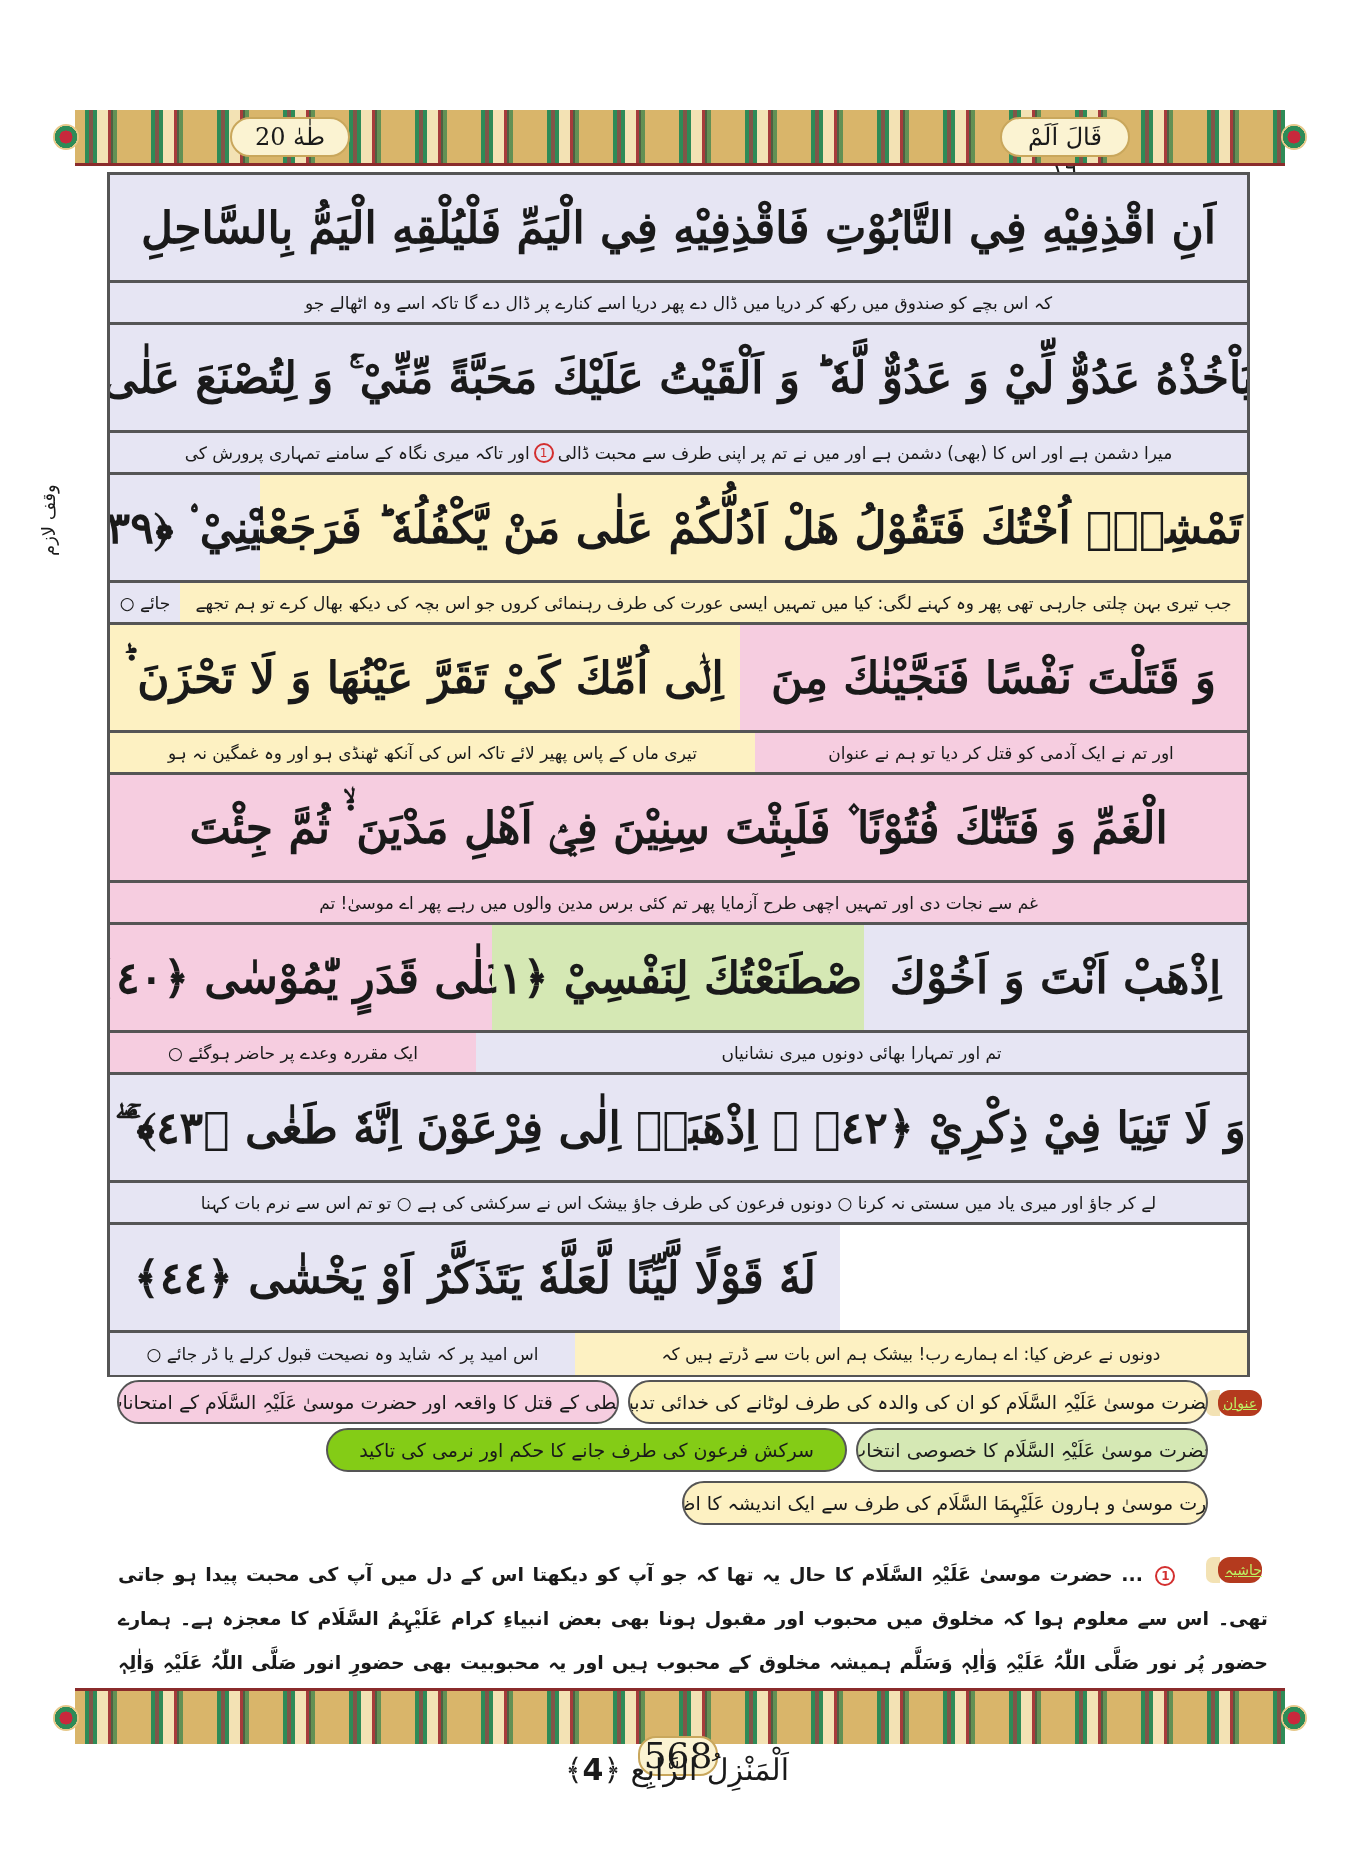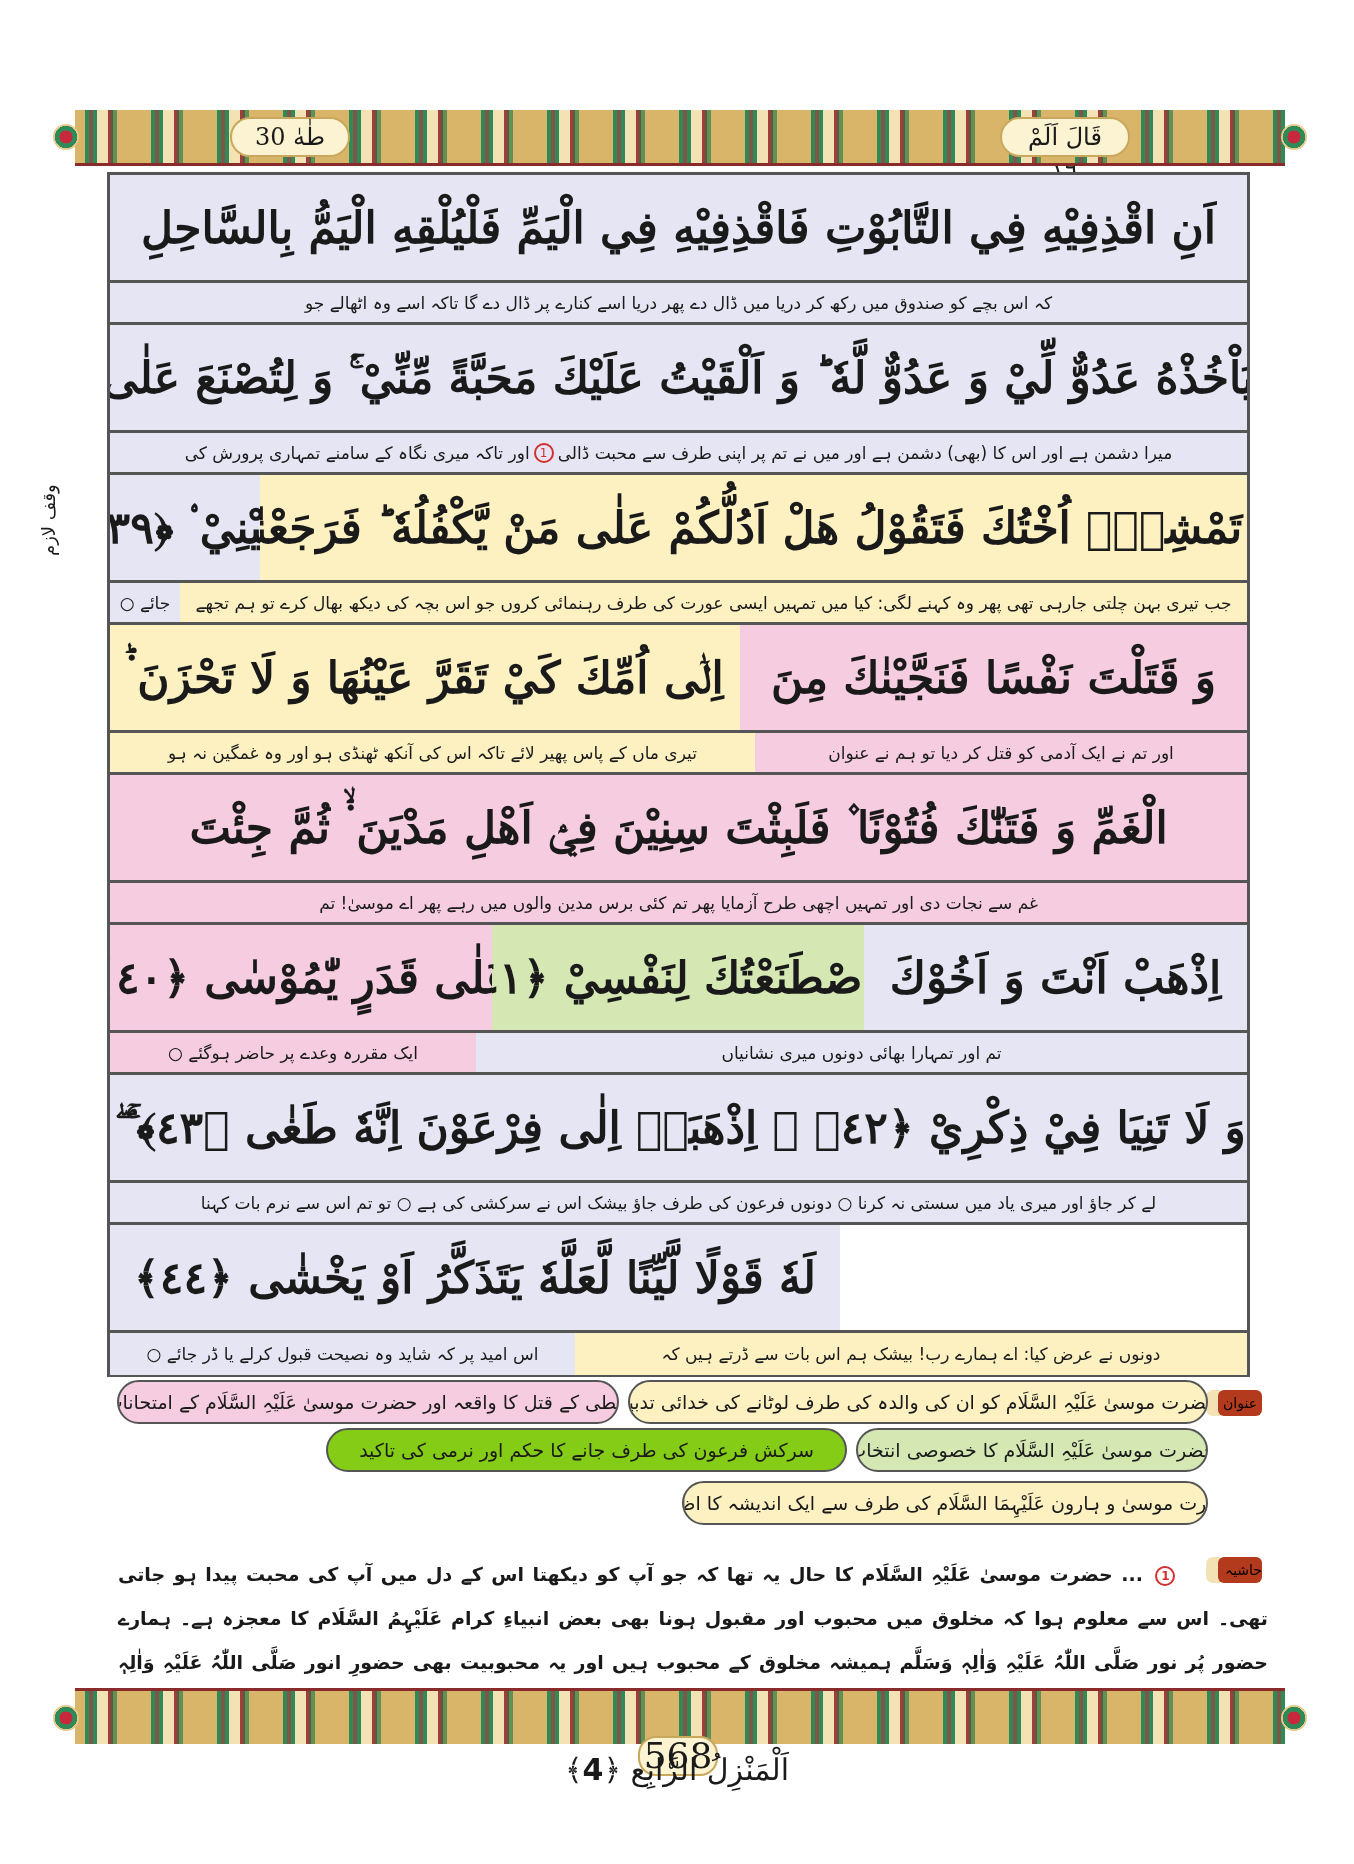--- a/index.html
+++ b/index.html
@@ -53,22 +53,22 @@
   .ar .seg { font-family: "DejaVu Serif", serif; font-weight: bold; font-size: 44px; }
   .ur .seg { font-family: "DejaVu Sans", sans-serif; font-size: 17px; }
   .c-lav { background: #e6e5f3; }
   .c-yel { background: #fdf1c2; }
   .c-pink { background: #f6cde0; }
   .c-green { background: #d5e8b4; }
   .footmark { display: inline-block; width: 20px; height: 20px; border: 2px solid #d32f2f; border-radius: 50%; color: #d32f2f; font-size: 12px; line-height: 16px; text-align: center; margin: 0 4px; vertical-align: super; }
 
   
   .unwan-badge, .hashia-badge {
-    position: absolute; width: 44px; height: 26px; background: #b43a1e; color: #000000; font-size: 14px;
-    text-align: center; line-height: 26px; border-radius: 6px; direction: rtl;
+    position: absolute; width: 44px; height: 26px; background: #b43a1e; color: #bef264; font-size: 14px;
+    text-align: center; line-height: 26px; border-radius: 12px; direction: rtl; text-decoration: underline;
   }
   .unwan-badge { left: 1218px; top: 1390px; }
   .hashia-badge { left: 1218px; top: 1557px; padding-left: 20px; }
   .badge-deco { position: absolute; width: 14px; height: 26px; background: #f3e2b4; border-radius: 7px 0 0 7px; }
   .pill {
     position: absolute; height: 44px; border: 2px solid #555; border-radius: 22px;
     display: flex; align-items: center; justify-content: center; direction: rtl;
     font-size: 19px; white-space: nowrap; padding: 0 16px; overflow: hidden;
   }
   .p1 { left: 628px; top: 1380px; width: 580px; background: #fdf1c2; }
@@ -77,21 +77,21 @@
   .p4 { left: 326px; top: 1428px; width: 521px; background: #84cc16; }
   .p5 { left: 682px; top: 1481px; width: 526px; background: #fdf1c2; }
 
   .hashia { position: absolute; left: 118px; top: 1552px; width: 1150px; direction: rtl; text-align: justify; font-size: 19px; line-height: 44px; font-weight: bold; }
   .hashia .footmark { vertical-align: middle; }
 </style>
 </head>
 <body>
 
 <div class="orn orn-top"></div>
-<div class="cartouche cartouche-left">طٰهٰ 30</div>
+<div class="cartouche cartouche-left">طٰهٰ 20</div>
 <div class="cartouche cartouche-right">قَالَ اَلَمْ ١٦</div>
 
 <div class="margin-note">وقف لازم</div>
 
 <div class="block">
 
   <div class="row ar">
     <div class="seg c-lav" style="flex:1">اَنِ اقْذِفِيْهِ فِي التَّابُوْتِ فَاقْذِفِيْهِ فِي الْيَمِّ فَلْيُلْقِهِ الْيَمُّ بِالسَّاحِلِ</div>
   </div>
   <div class="row ur">

